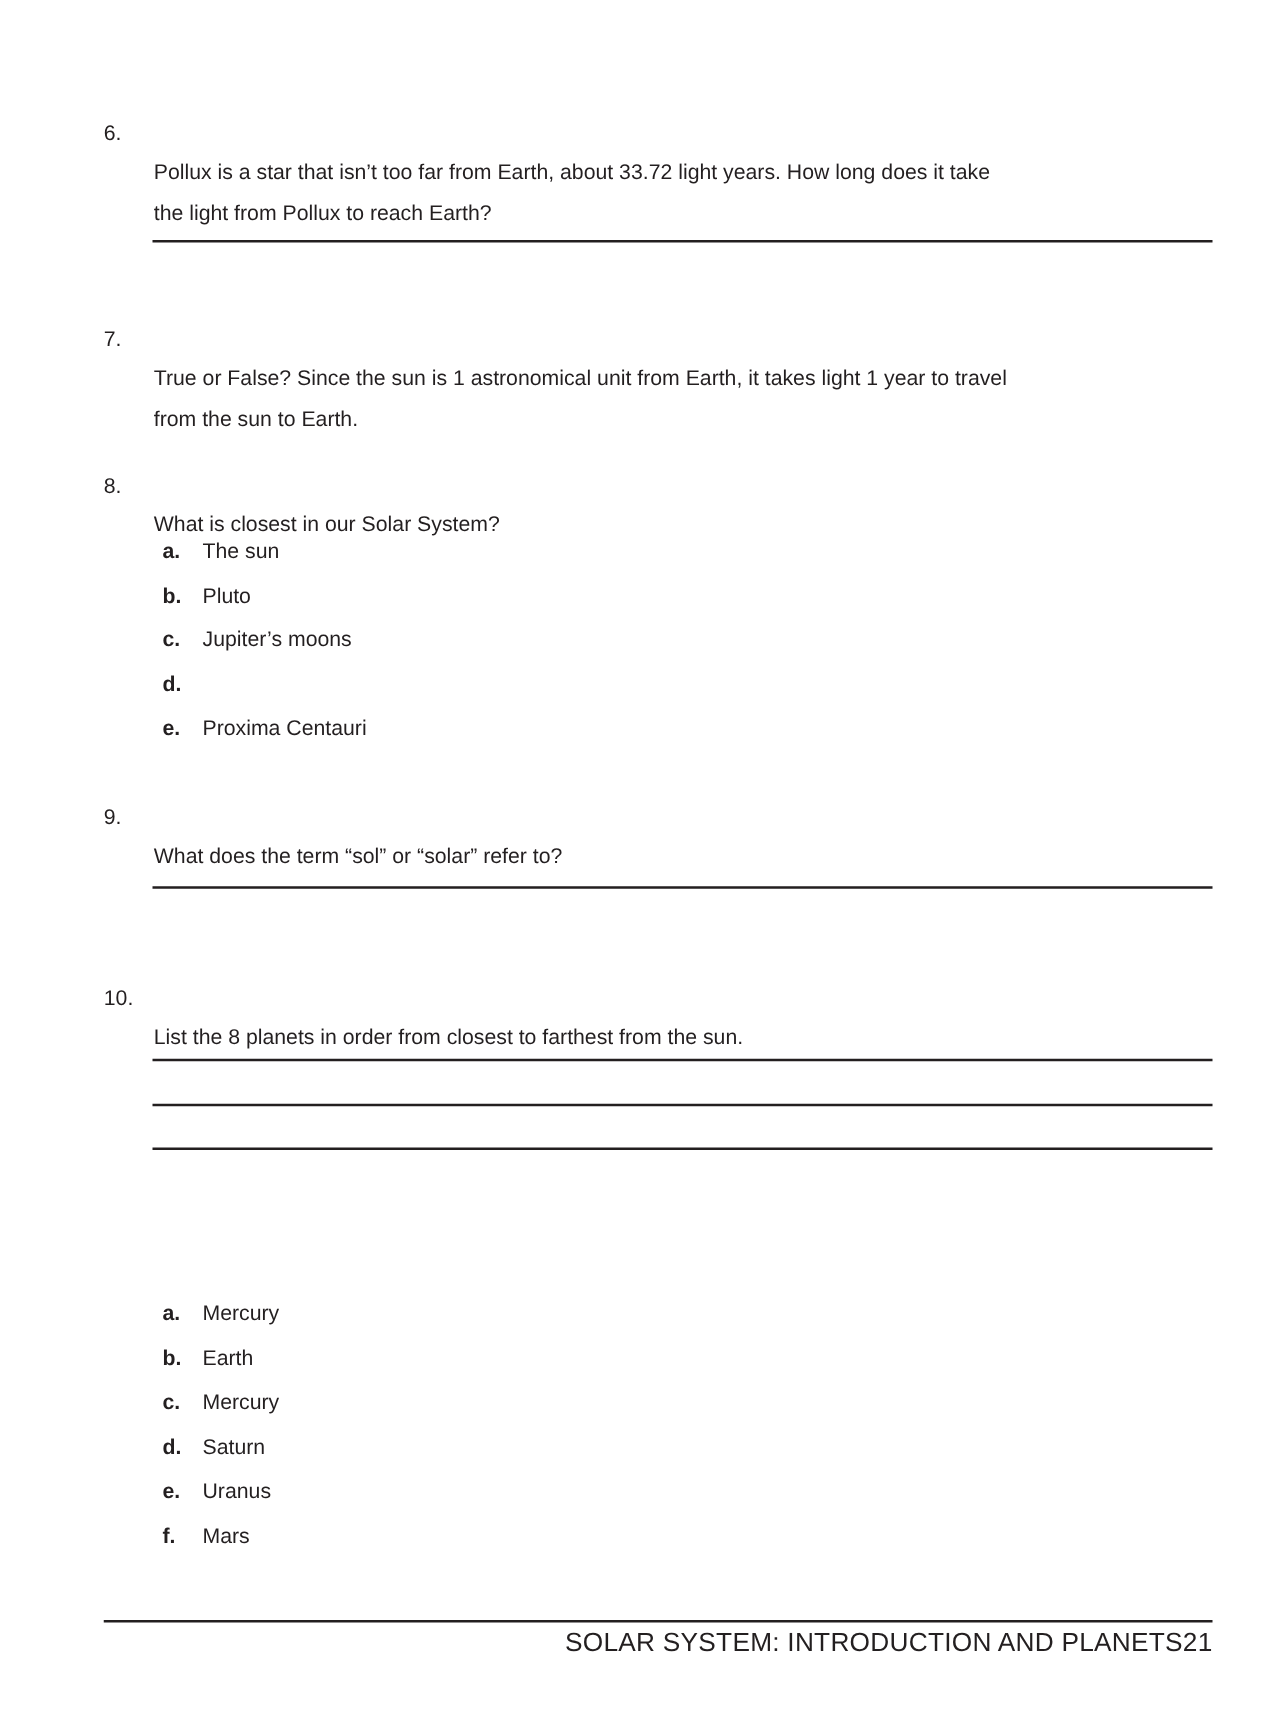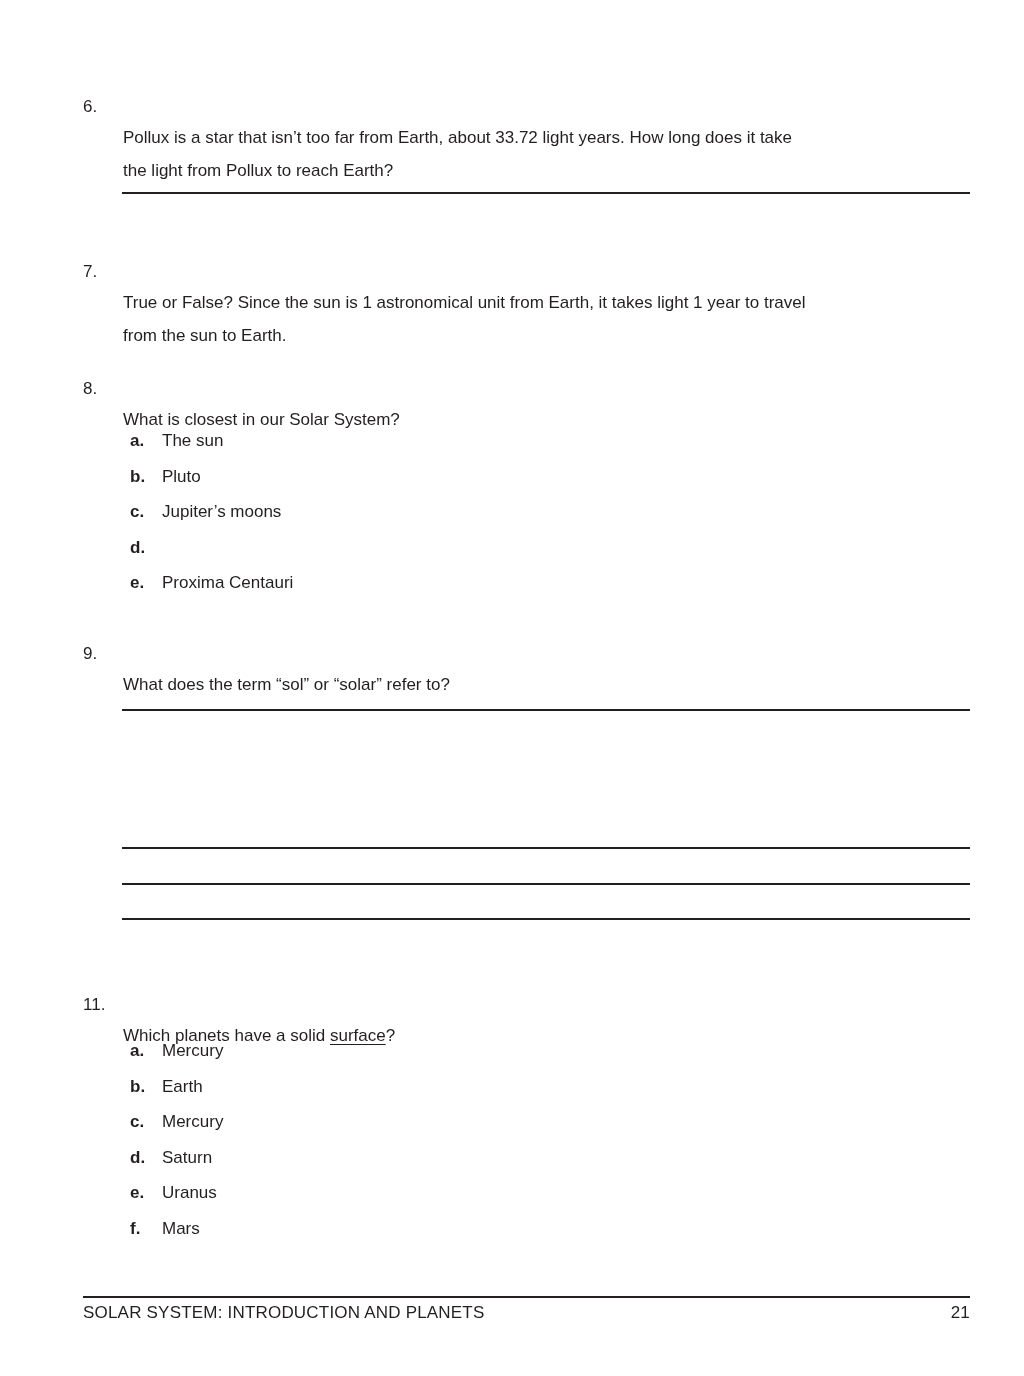--- a/index.html
+++ b/index.html
@@ -63,22 +63,22 @@
     height: 0;
     border-top: 2.5px solid #231f20;
     top: 1296px;
   }
   .footer-row {
     position: absolute;
     left: 83px;
     width: 887px;
     top: 1303px;
     display: flex;
-    justify-content: space-between;
-    font-size: 17px;
+    justify-content: flex-end;
+    font-size: 21px;
     letter-spacing: 0.2px;
     color: #231f20;
   }
 </style>
 </head>
 <body>
 
 <div class="page">
 
   <div class="q" style="top:90px">
@@ -119,28 +119,28 @@
       <div class="opt-text">Proxima Centauri</div>
     </div>
   </div>
 
   <div class="q" style="top:637px">
     <div class="qnum">9.</div>
     <div class="qtext">What does the term “sol” or “solar” refer to?</div>
   </div>
   <div class="answer-line" style="top:709px"></div>
 
+  <div class="q" style="top:782px">
+    <div class="qnum">10.</div>
+    <div class="qtext">List the 8 planets in order from closest to farthest from the sun.</div>
+  </div>
   <div class="answer-line" style="top:847px"></div>
   <div class="answer-line" style="top:883px"></div>
   <div class="answer-line" style="top:918px"></div>
 
-  <div class="q" style="top:988px">
-    <div class="qnum">11.</div>
-    <div class="qtext"><span>Which planets have a solid </span><span class="underlined">surface</span><span>?</span></div>
-  </div>
   <div class="options" style="top:1033px">
     <div class="opt-row">
       <div class="opt-letter">a.</div>
       <div class="opt-text">Mercury</div>
     </div>
     <div class="opt-row">
       <div class="opt-letter">b.</div>
       <div class="opt-text">Earth</div>
     </div>
     <div class="opt-row">

